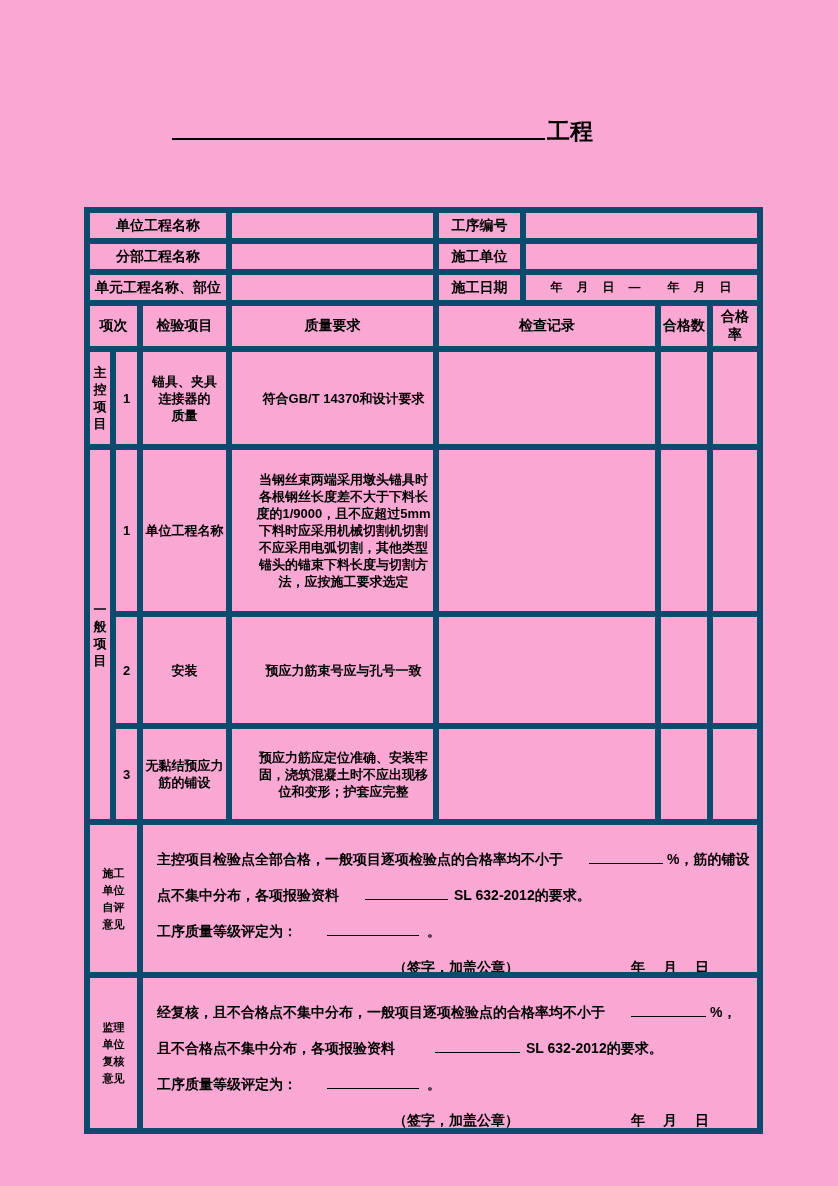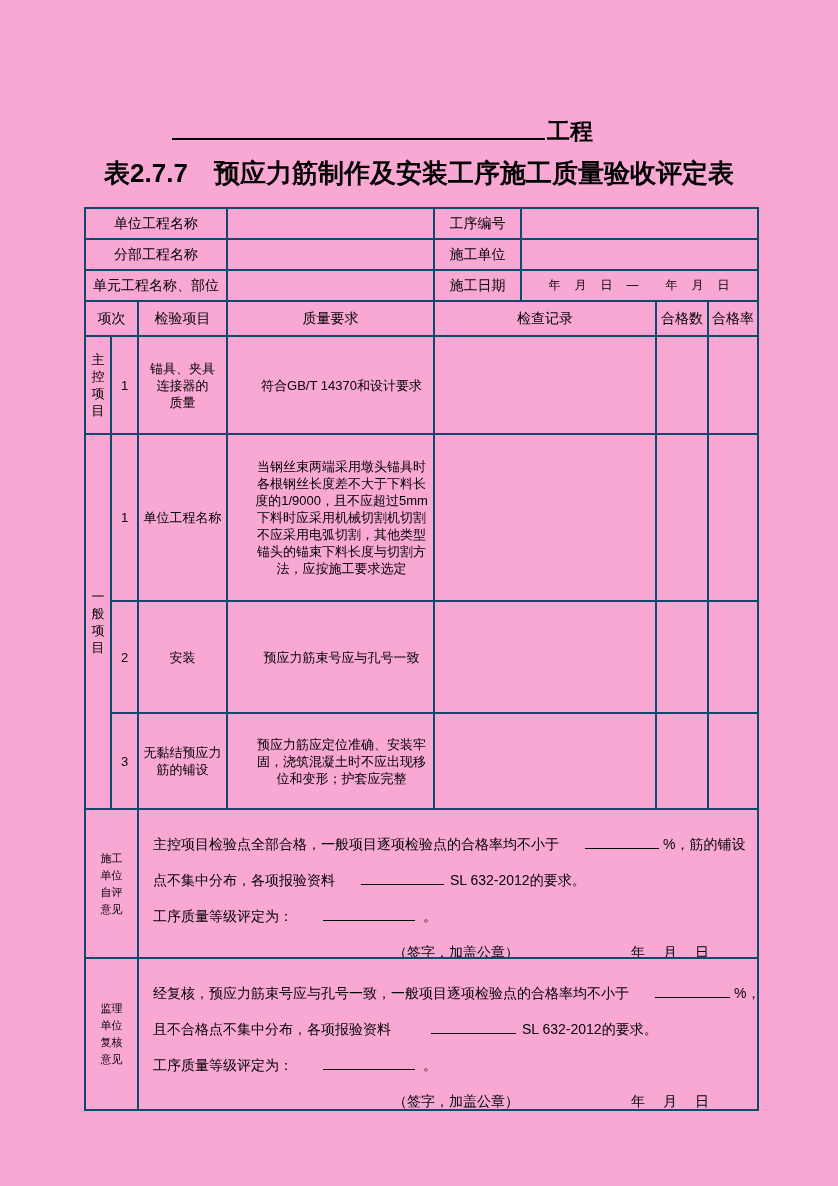--- a/index.html
+++ b/index.html
@@ -15,22 +15,22 @@
   .title1 { position: absolute; left: 172px; top: 110px; display: flex; align-items: flex-end; }
   .title1 .blankline { width: 373px; height: 30px; border-bottom: 2px solid #000; }
   .title1 .suffix { font-size: 23px; font-weight: bold; line-height: 1.1; margin-left: 2px; transform: translateY(4px); }
   .title2 { position: absolute; left: 0; top: 156px; width: 838px; text-align: center;
             font-size: 26px; font-weight: bold; letter-spacing: 0px; }
 
   
   table.acceptance { position: absolute; left: 84px; top: 207px; width: 673px;
                      border-collapse: collapse; table-layout: fixed;
                      border: 2px solid #000; }
-  td { border: 2px solid #0c4a6e; font-size: 13px; text-align: center; vertical-align: middle;
-       padding: 2px; overflow: hidden; }
+  td { border: 6px solid #0c4a6e; font-size: 13px; text-align: center; vertical-align: middle;
+       padding: 2px; overflow: hidden; font-weight: bold; }
   td.lbl { font-size: 14px; }
   td.leftal { text-align: center; padding-left: 24px; }
   .pre { white-space: pre-line; line-height: 17px; }
   .vcat { white-space: pre-line; line-height: 17px; font-size: 13px; }
   .oplabel { white-space: pre-line; line-height: 17px; font-size: 11px; }
   td.datecell { font-size: 12px; letter-spacing: 1px; }
 
   
   td.op-cell { padding: 0; vertical-align: top; }
   .op-body { display: flex; flex-direction: column; height: 100%;
@@ -51,21 +51,20 @@
 </head>
 <body>
 
 <div class="sheet">
 
   <div class="title1">
     <span class="blankline"></span>
     <span class="suffix">工程</span>
   </div>
 
-  <div class="title2">表2.7.7　预应力筋制作及安装工序施工质量验收评定表</div>
 
   <table class="acceptance">
     <colgroup>
       <col style="width:26px">
         <col style="width:27px">
         <col style="width:89px">
       <col style="width:207px">
         <col style="width:87px">
         <col style="width:135px">
       <col style="width:52px">
@@ -179,21 +178,21 @@
     </tr>
 
     <tr style="height:150px">
       <td colspan="2" class="oplabel">监理
 单位
 复核
 意见</td>
       <td colspan="6" class="op-cell">
         <div class="op-body op-h2">
           <div class="op-line">
-            <span>经复核，预应力筋束号应与孔号一致，一般项目逐项检验点的合格率均不小于</span><span class="blank b4"></span><span>%，</span>
+            <span>经复核，且不合格点不集中分布，一般项目逐项检验点的合格率均不小于</span><span class="blank b4"></span><span>%，</span>
           </div>
           <div class="op-line">
             <span>且不合格点不集中分布，各项报验资料</span><span class="blank b5"></span><span>SL 632-2012的要求。</span>
           </div>
           <div class="op-line">
             <span>工序质量等级评定为：</span><span class="blank b3"></span><span>。</span>
           </div>
           <div class="sig-row">
             <span>（签字，加盖公章）</span>
             <span class="date">年　月　日</span>

